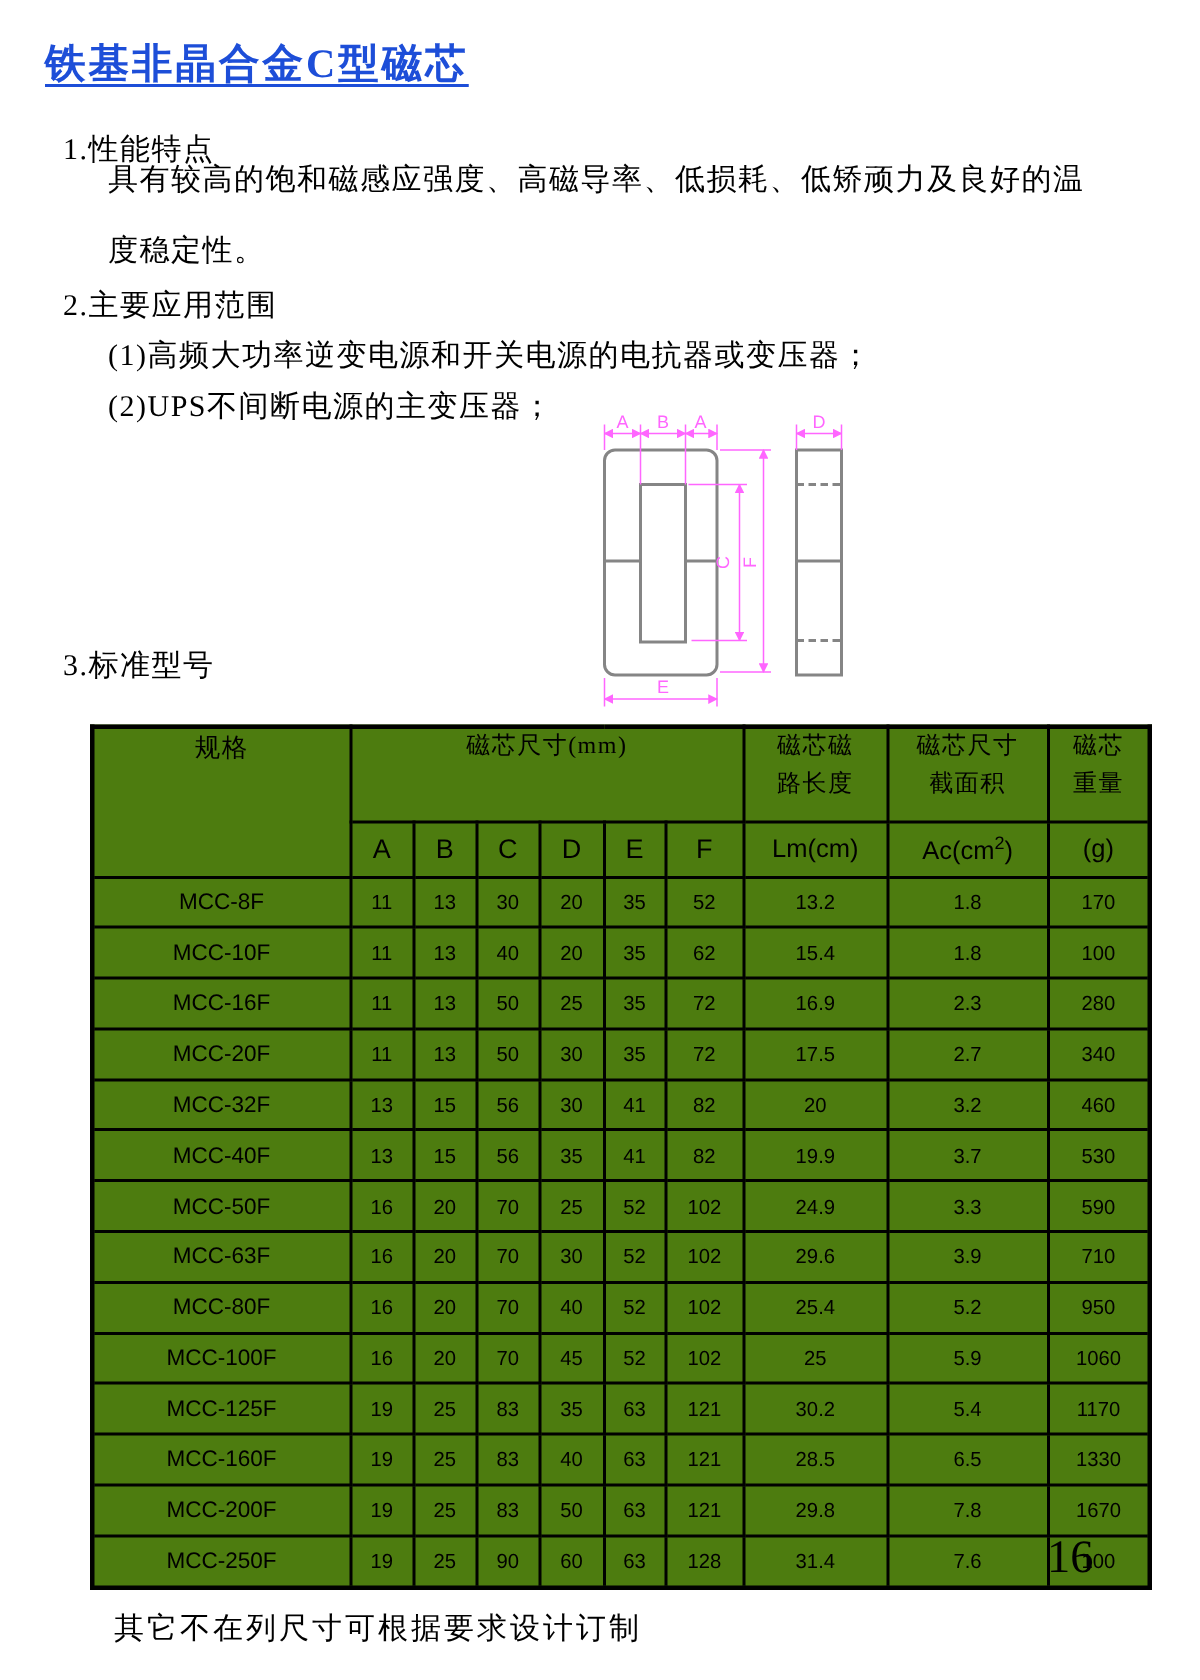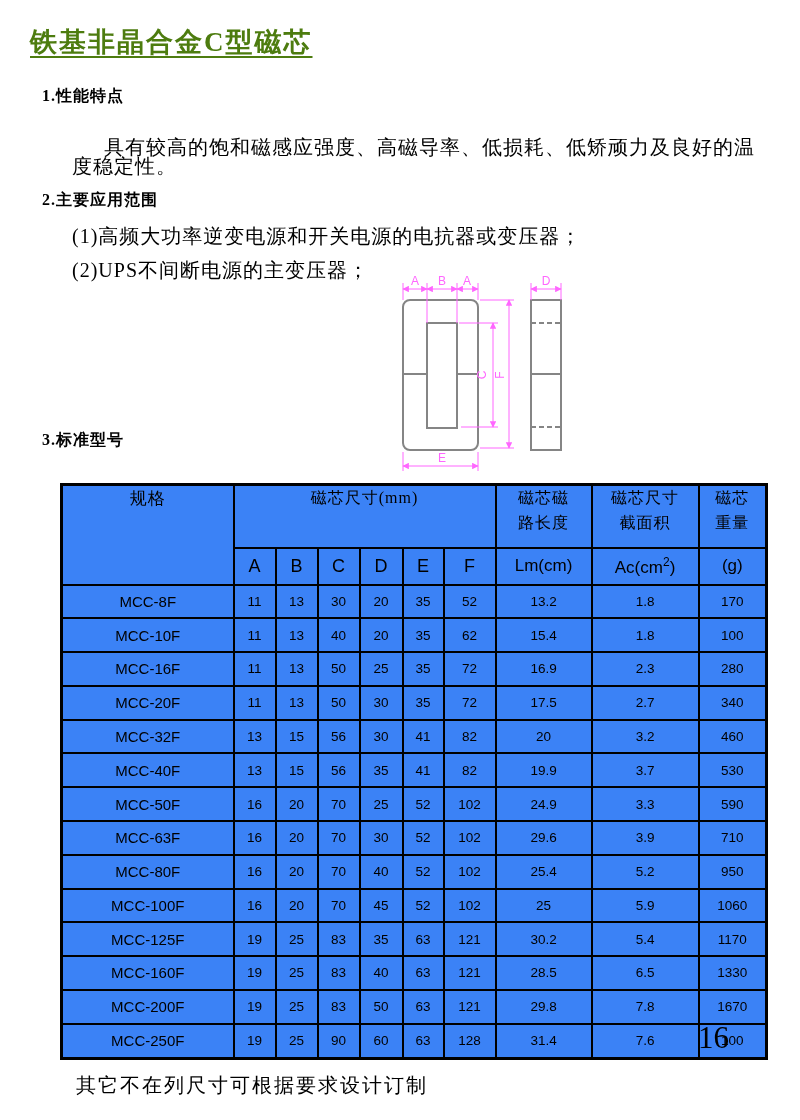--- a/index.html
+++ b/index.html
@@ -6,38 +6,38 @@
   .page {
     position:relative; width:800px; height:1120px; background:#ffffff;
     font-family:"Liberation Serif", serif; color:#000; overflow:hidden;
   }
   .title {
     position:absolute; left:30px; top:24px; margin:0;
     font-size:27px; font-weight:bold; letter-spacing:2px;
     text-decoration:underline; text-decoration-thickness:2px; text-underline-offset:5px;
   }
   .heading {
-    position:absolute; font-size:16px; font-weight:bold; letter-spacing:1px;
+    position:absolute; font-size:20px; font-weight:normal; letter-spacing:1px;
   }
   .bodytext {
     position:absolute; font-size:20px; letter-spacing:1px; white-space:nowrap;
   }
   .footer-note {
     position:absolute; left:76px; top:1072px; font-size:20px; letter-spacing:2px; white-space:nowrap;text-align:center;
   }
   .pagenum {
     position:absolute; left:698px; top:1022px;
     font-family:"Liberation Serif", serif; font-size:31px; line-height:1;
   }
   .diagram { position:absolute; left:385px; top:262px; }
 
   
   .spec-table {
     position:absolute; left:60px; top:483px; width:705px; height:577px;
-    border-collapse:collapse; table-layout:fixed; background:#3b82f6;
+    border-collapse:collapse; table-layout:fixed; background:#4d7c0f;
     border:3px solid #000;
   }
   .spec-table th, .spec-table td {
     border:2px solid #000; padding:0; text-align:center; font-weight:normal;
   }
   .th-cn {
     font-family:"Liberation Serif", serif; font-size:16px; letter-spacing:1px;
     vertical-align:top; padding-top:12px; white-space:pre-line; line-height:1.55;
   }
   .th-spec { font-size:17px; }
@@ -46,24 +46,24 @@
   .th-sub-unit { font-family:"Liberation Sans", sans-serif; font-size:17px; }
   .th-sub-unit sup { font-size:12px; }
   .td-spec { font-family:"Liberation Sans", sans-serif; font-size:15px; }
   .td-num  { font-family:"Liberation Sans", sans-serif; font-size:13.5px; }
 </style>
 </head>
 <body>
 
 <div class="page">
 
-  <h1 class="title" style="color:#4d7c0f;">铁基非晶合金C型磁芯</h1>
+  <h1 class="title" style="color:#1d4ed8;">铁基非晶合金C型磁芯</h1>
 
   <div class="heading" style="left:42px; top:86px;">1.性能特点</div>
-  <div class="bodytext" style="left:72px; top:134px;margin-left:32px;">具有较高的饱和磁感应强度、高磁导率、低损耗、低矫顽力及良好的温</div>
+  <div class="bodytext" style="left:72px; top:106px;">具有较高的饱和磁感应强度、高磁导率、低损耗、低矫顽力及良好的温</div>
   <div class="bodytext" style="left:72px; top:153px;">度稳定性。</div>
 
   <div class="heading" style="left:42px; top:190px;">2.主要应用范围</div>
   <div class="bodytext" style="left:72px; top:223px;">(1)高频大功率逆变电源和开关电源的电抗器或变压器；</div>
   <div class="bodytext" style="left:72px; top:257px;">(2)UPS不间断电源的主变压器；</div>
 
   <svg class="diagram" width="200" height="212" viewBox="0 0 200 212">
     <defs>
       <marker id="arr" viewBox="0 0 10 10" refX="9" refY="5" markerWidth="6.5" markerHeight="6.5" orient="auto-start-reverse">
         <path d="M0,0 L10,5 L0,10 z" fill="#ff66ff"></path>

